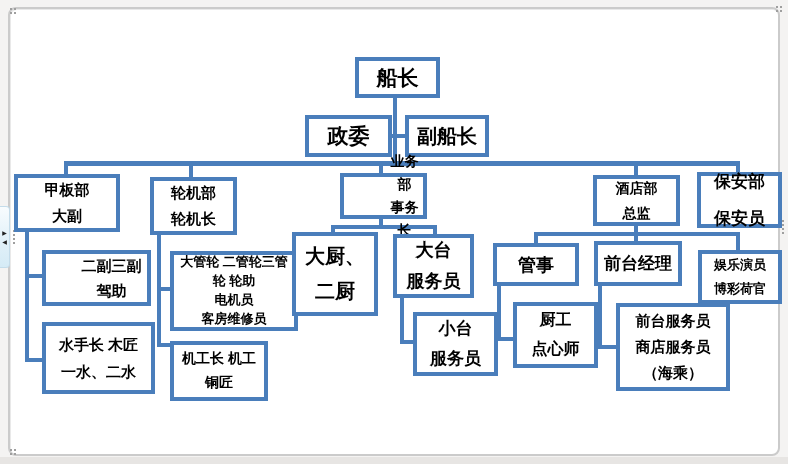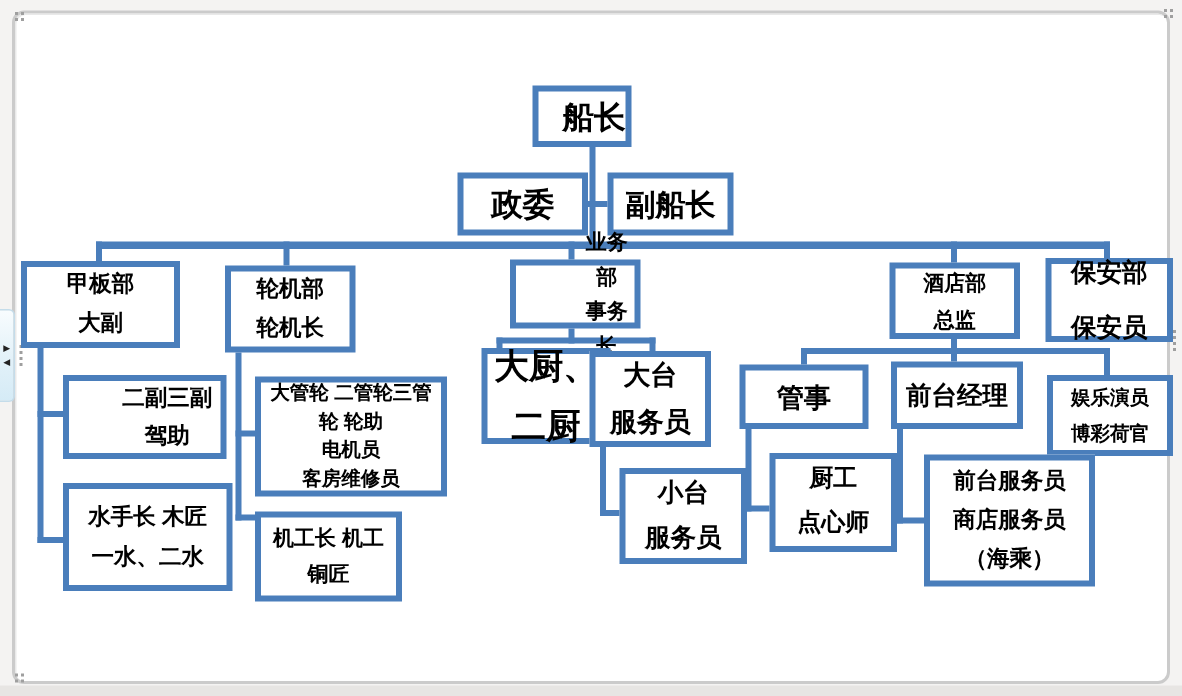--- a/index.html
+++ b/index.html
@@ -93,21 +93,21 @@
   <div class="seg v" style="left:534px;top:232px;height:13px;"></div>
   <div class="seg v" style="left:634px;top:232px;height:11px;"></div>
   <div class="seg v" style="left:736px;top:232px;height:20px;"></div>
 
   <div class="seg v" style="left:497px;top:284px;height:57px;"></div>
   <div class="seg h" style="left:497px;top:337px;width:18px;"></div>
 
   <div class="seg v" style="left:598px;top:284px;height:65px;"></div>
   <div class="seg h" style="left:598px;top:345px;width:20px;"></div>
 
-  <div class="node" style="left:355px;top:57px;width:66px;height:41px;font-size:21px;text-align:right;">
+  <div class="node" style="left:355px;top:57px;width:85px;height:41px;font-size:21px;">
     <div class="ln">船长</div>
   </div>
 
   <div class="node" style="left:305px;top:115px;width:87px;height:42px;font-size:21px;">
     <div class="ln">政委</div>
   </div>
 
   <div class="node" style="left:405px;top:115px;width:84px;height:42px;font-size:20px;">
     <div class="ln">副船长</div>
   </div>
@@ -151,21 +151,21 @@
   <div class="node" style="left:42px;top:322px;width:113px;height:72px;font-size:15px;line-height:1.8;">
     <div class="ln">水手长 木匠</div>
     <div class="ln">一水、二水</div>
   </div>
 
   <div class="node" style="left:170px;top:341px;width:98px;height:60px;font-size:14px;line-height:1.7;">
     <div class="ln">机工长 机工</div>
     <div class="ln">铜匠</div>
   </div>
 
-  <div class="node" style="left:292px;top:232px;width:86px;height:64px;font-size:23px;line-height:1.75;margin-left:29px;">
+  <div class="node" style="left:292px;top:232px;width:86px;height:84px;font-size:20px;line-height:1.75;">
     <div class="ln">大厨、</div>
     <div class="ln">二厨</div>
   </div>
 
   <div class="node" style="left:393px;top:234px;width:81px;height:64px;font-size:18px;line-height:1.75;">
     <div class="ln">大台</div>
     <div class="ln">服务员</div>
   </div>
 
   <div class="node" style="left:413px;top:312px;width:85px;height:64px;font-size:17px;line-height:1.75;">

